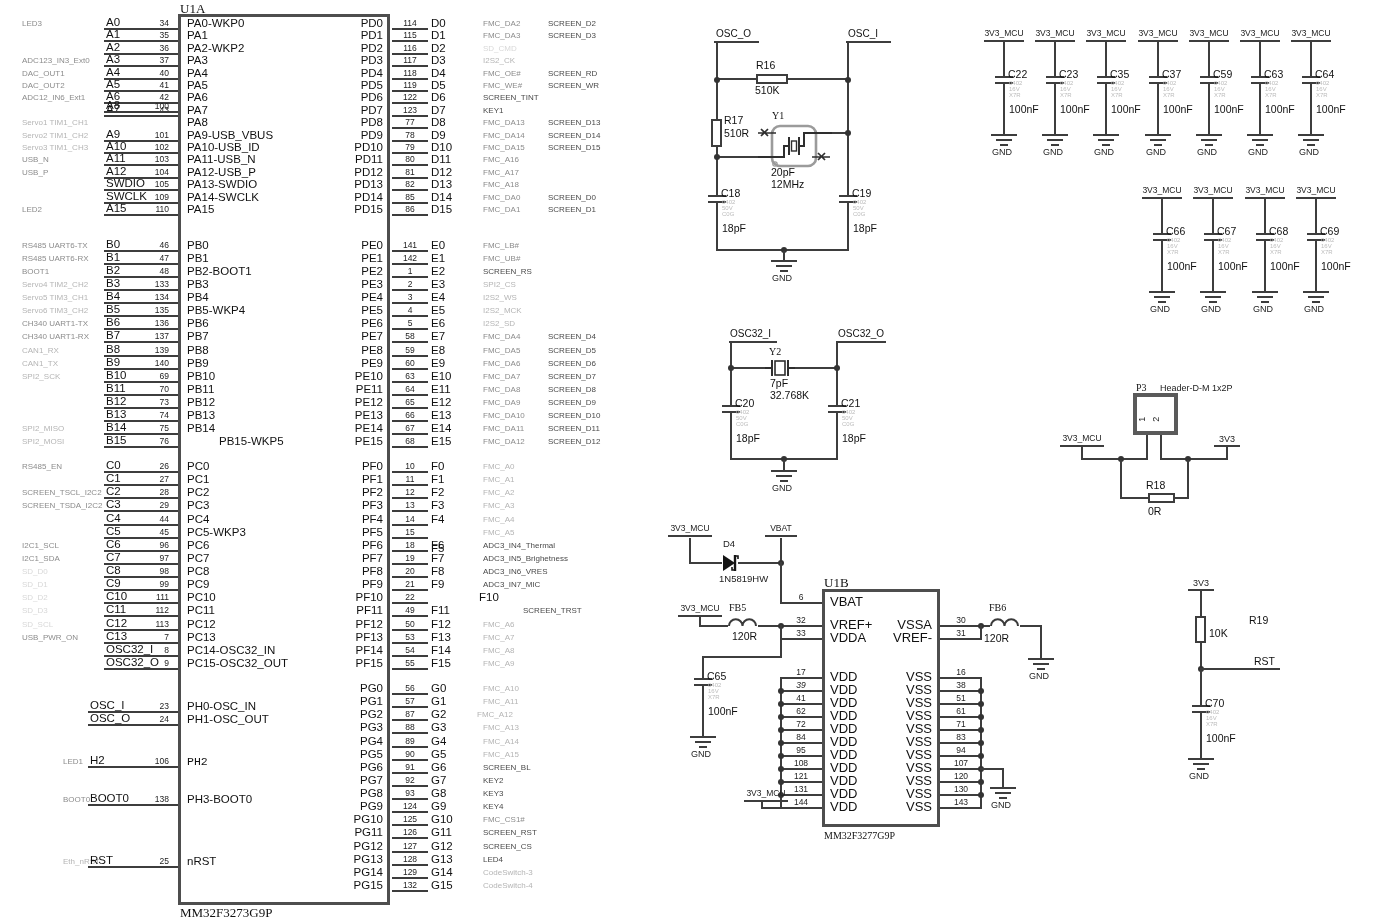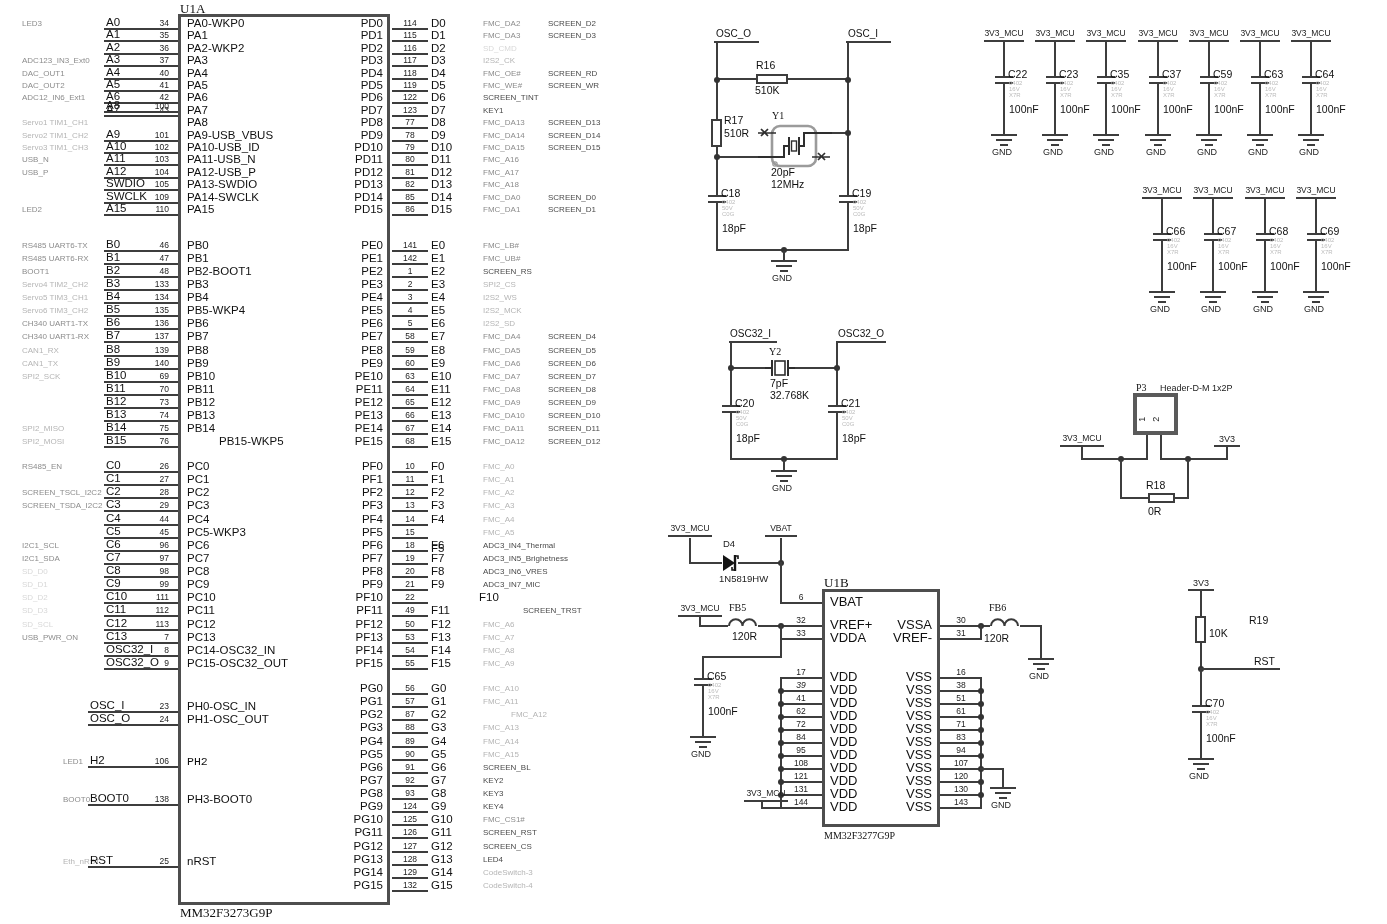--- a/index.html
+++ b/index.html
@@ -657,21 +657,21 @@
     <div class="cell cellc" style="left: 392px; top: 694px; width: 36px; height: 12px;">
       <span class="pn">57</span>
     </div>
     <div class="t t115" style="left: 431px; top: 695px;">G1</div>
     <div class="t t8 l" style="left: 483px; top: 697px;">FMC_A11</div>
     <div class="t t115 rt" style="left: 285px; top: 708px; width: 98px;">PG2</div>
     <div class="cell cellc" style="left: 392px; top: 707px; width: 36px; height: 12px;">
       <span class="pn">87</span>
     </div>
     <div class="t t115" style="left: 431px; top: 708px;">G2</div>
-    <div class="t t8 l" style="left: 511px; top: 710px;">FMC_A12</div>
+    <div class="t t8 l" style="left: 477px; top: 710px;">FMC_A12</div>
     <div class="t t115 rt" style="left: 285px; top: 721px; width: 98px;">PG3</div>
     <div class="cell cellc" style="left: 392px; top: 720px; width: 36px; height: 12px;">
       <span class="pn">88</span>
     </div>
     <div class="t t115" style="left: 431px; top: 721px;">G3</div>
     <div class="t t8 l" style="left: 483px; top: 723px;">FMC_A13</div>
     <div class="t t115 rt" style="left: 285px; top: 735px; width: 98px;">PG4</div>
     <div class="cell cellc" style="left: 392px; top: 734px; width: 36px; height: 12px;">
       <span class="pn">89</span>
     </div>

